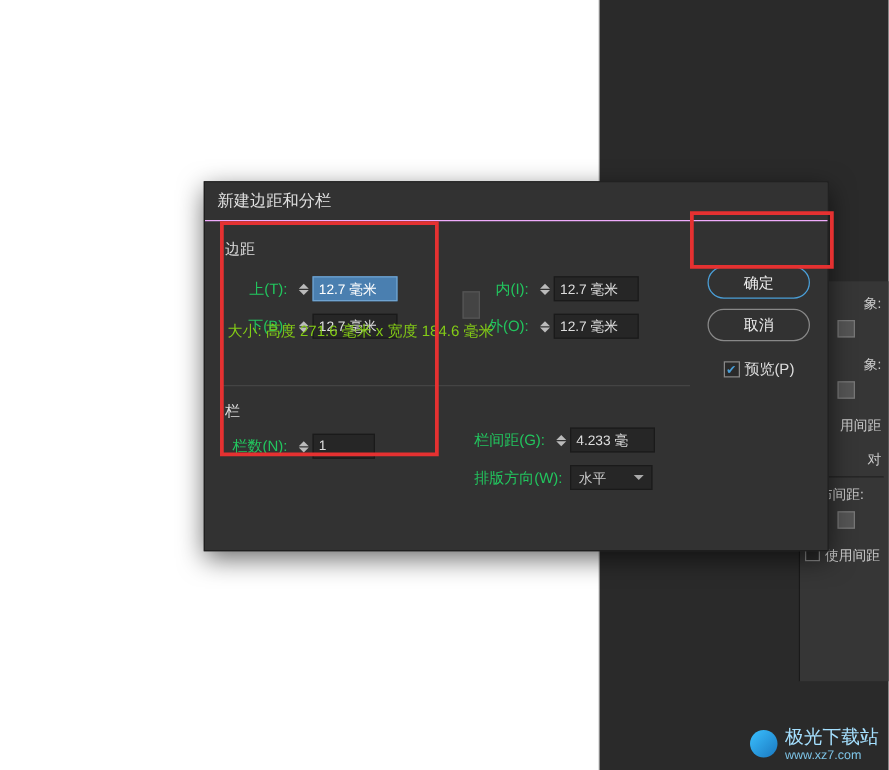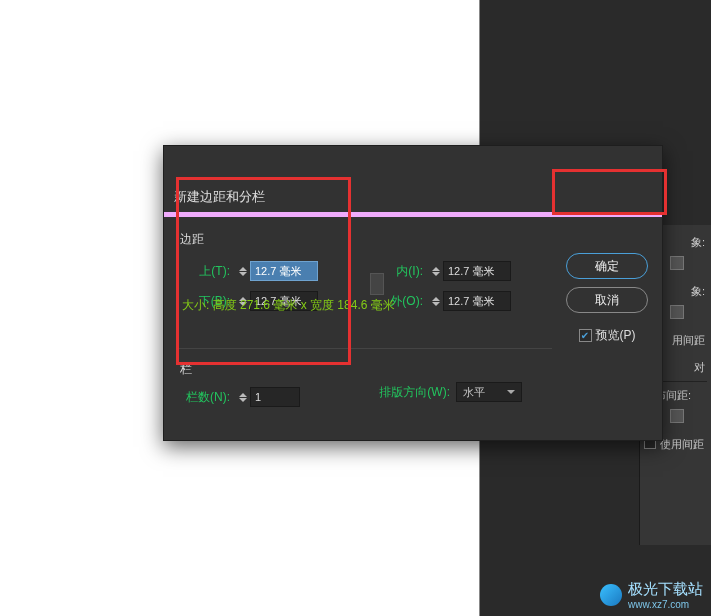--- a/index.html
+++ b/index.html
@@ -80,22 +80,21 @@
       height: 296px;
       background: #323232;
       border: 1px solid #1e1e1e;
       box-shadow: 0 6px 20px rgba(0,0,0,.6);
       color: #e0e0e0;
     }
     .dialog-title {
       padding: 6px 10px;
       font-size: 13px;
       background: #323232;
-      border-bottom: 5px solid #f0abfc;
-      margin-top: 36px;
+      border-bottom: 1px solid #f0abfc;
     }
     .dialog-body {
       position: relative;
       padding: 10px 16px;
     }
     .section-label {
       font-size: 12px;
       color: #ddd;
       margin: 4px 0 6px;
     }
@@ -366,20 +365,30 @@
               <div class="arr-up"></div>
               <div class="arr-down"></div>
             </div>
           <div class="spin-input" style="width:50px">1</div>
         </div>
       </div>
     </div>
 
     <div class="cols-right">
       <div class="field-row">
+        <div class="field-label" style="width:68px">栏间距(G):</div>
+        <div class="spinner">
+          <div class="spin-arrows">
+              <div class="arr-up"></div>
+              <div class="arr-down"></div>
+            </div>
+          <div class="spin-input">4.233 毫</div>
+        </div>
+      </div>
+      <div class="field-row">
         <div class="field-label" style="width:82px">排版方向(W):</div>
         <div class="select">
           <span>水平</span>
           <div class="chev"></div>
         </div>
       </div>
     </div>
 
     <div class="right-buttons">
       <div class="btn primary">

